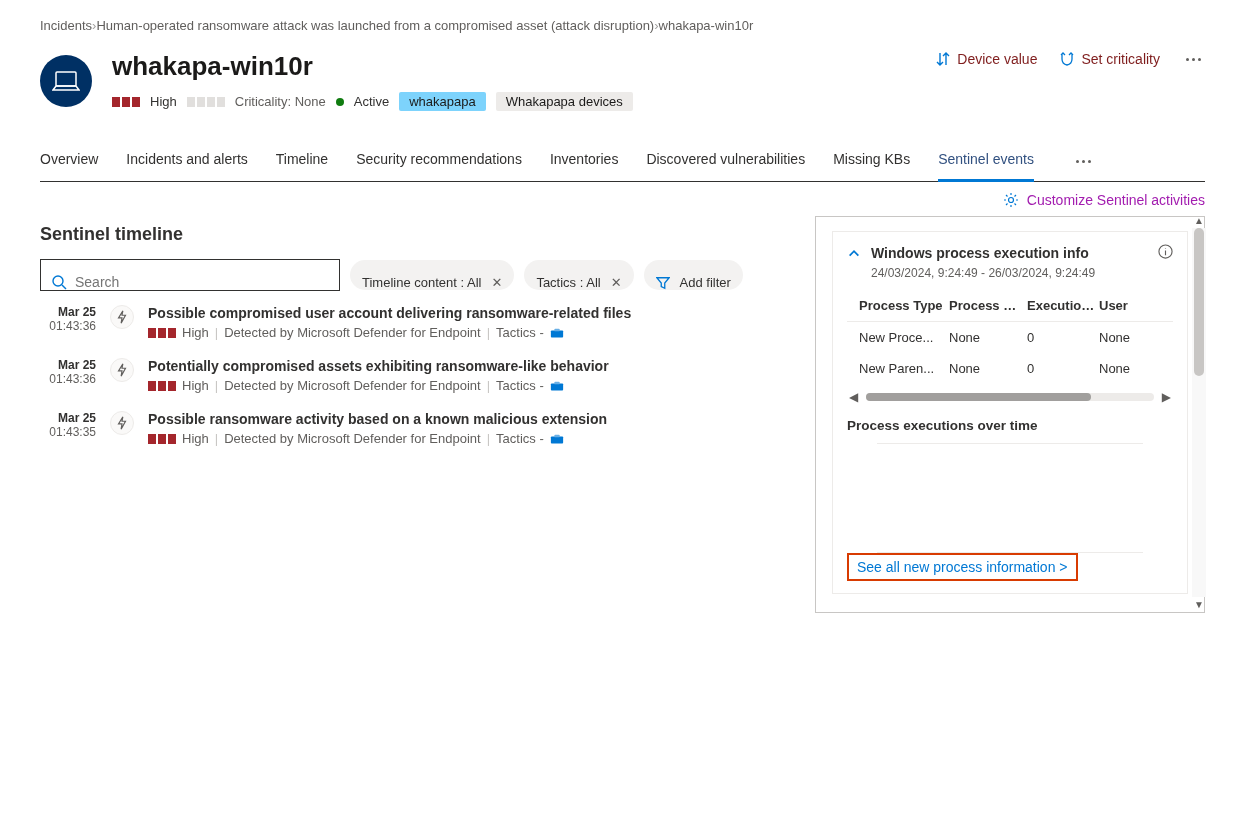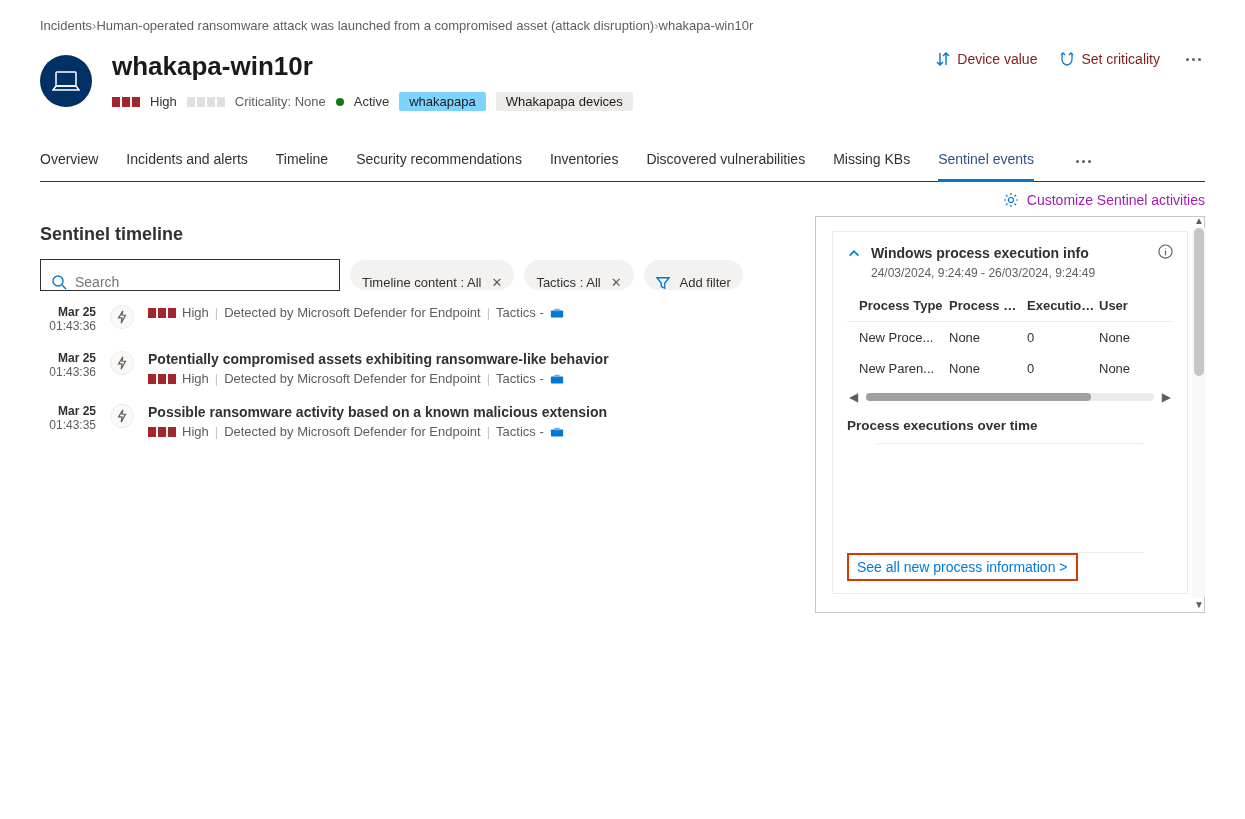--- a/index.html
+++ b/index.html
@@ -199,20 +199,21 @@
               <div class="t">01:43:36</div>
     </div>
     <div class="ev-ico-wrap">
       <div class="ev-ico">
         <svg width="12" height="14" viewBox="0 0 12 16" fill="none" stroke="#605e5c" stroke-width="1.3">
                   <path d="M7 1L2 9h4l-1 6 5-9H6l1-5z"></path>
                 </svg>
       </div>
     </div>
     <div class="ev-body">
+      <div class="ev-title">Possible compromised user account delivering ransomware-related files</div>
       <div class="ev-meta">
         <span class="sev-bars">
                   <span class="b"></span>
                   <span class="b"></span>
                   <span class="b"></span>
                 </span>
         <span>High</span>
         <span class="sep">|</span>
         <span>Detected by Microsoft Defender for Endpoint</span>
         <span class="sep">|</span>

